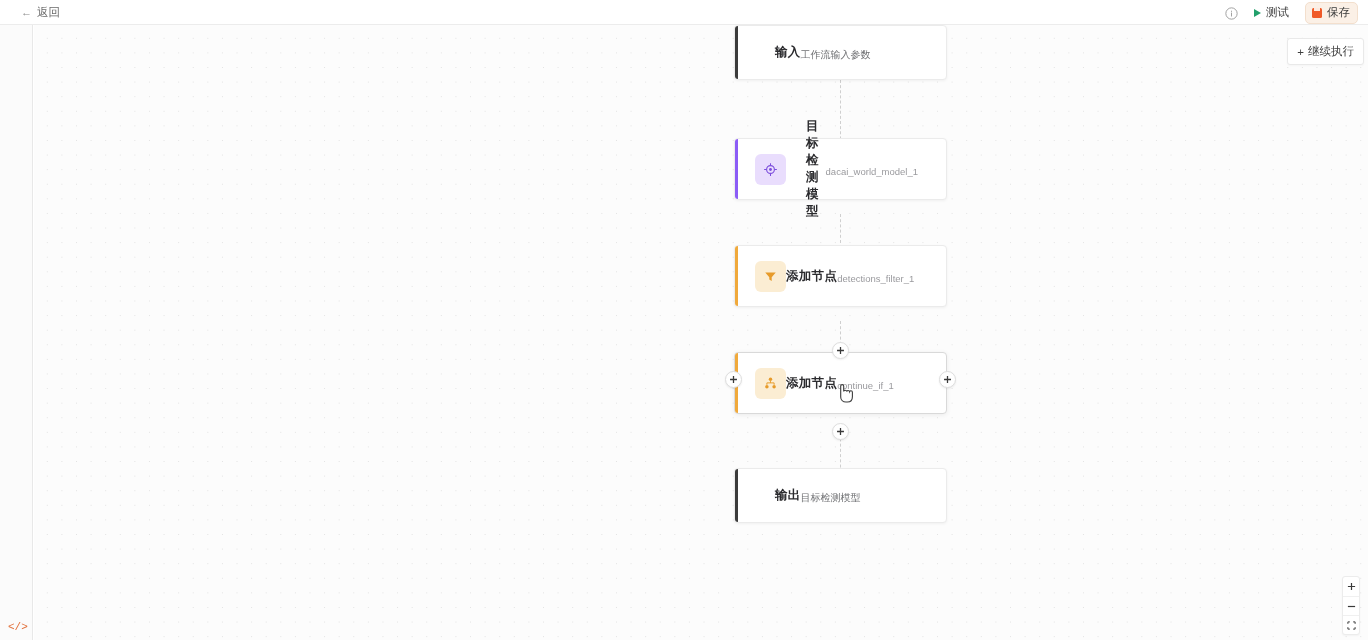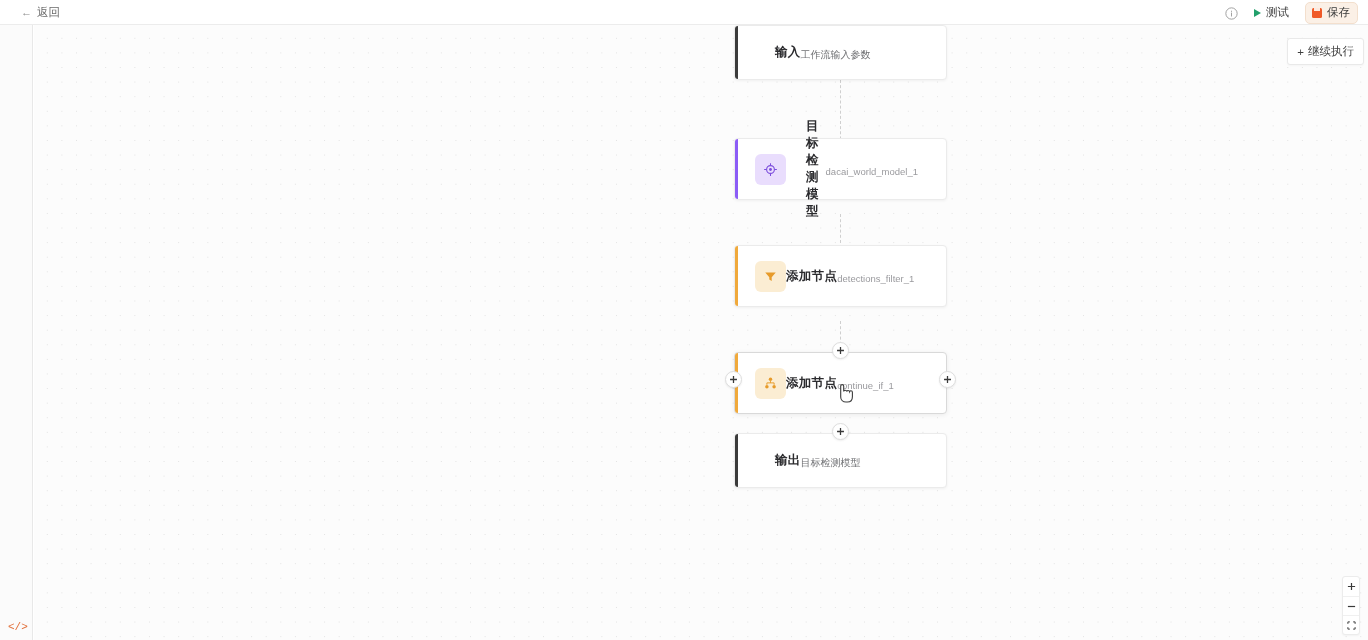--- a/index.html
+++ b/index.html
@@ -310,21 +310,21 @@
       <svg viewBox="0 0 12 12" width="9" height="9">
           <path d="M6 1.4v9.2M1.4 6h9.2" stroke="#3a3a3a" stroke-width="1.7"></path>
         </svg>
     </div>
     <div class="handle" style="left:905px; top:346px;">
       <svg viewBox="0 0 12 12" width="9" height="9">
           <path d="M6 1.4v9.2M1.4 6h9.2" stroke="#3a3a3a" stroke-width="1.7"></path>
         </svg>
     </div>
 
-    <div class="node" style="left:700px; top:408px; width:213px; height:55px;">
+    <div class="node" style="left:700px; top:443px; width:213px; height:55px;">
       <span class="accent" style="background:#3b3b3b;"></span>
       <div class="node-body left">
         <span class="node-title">输出</span>
         <span class="node-sub cn">目标检测模型</span>
       </div>
     </div>
 
     <span class="cursor" style="left:803px; top:358px;">
       <svg width="17" height="21" viewBox="0 0 17 21">
         <path d="M5.2 1.6c.9 0 1.5.7 1.5 1.5v5.3c.2-.7.8-1.1 1.5-1.1.8 0 1.4.5 1.5 1.2.2-.6.8-1 1.4-1 .8 0 1.4.5 1.5 1.2.2-.5.7-.9 1.3-.9.8 0 1.5.7 1.5 1.5v4.4c0 3.1-2 5.3-5 5.3H9c-3 0-5.3-2-5.3-5V3.1c0-.8.6-1.5 1.5-1.5z" fill="#ffffff" stroke="#3b3b3b" stroke-width="1.1"></path>

